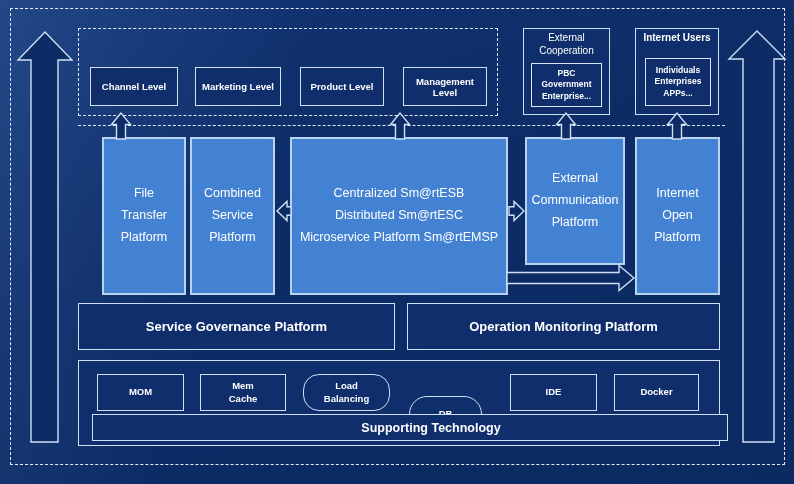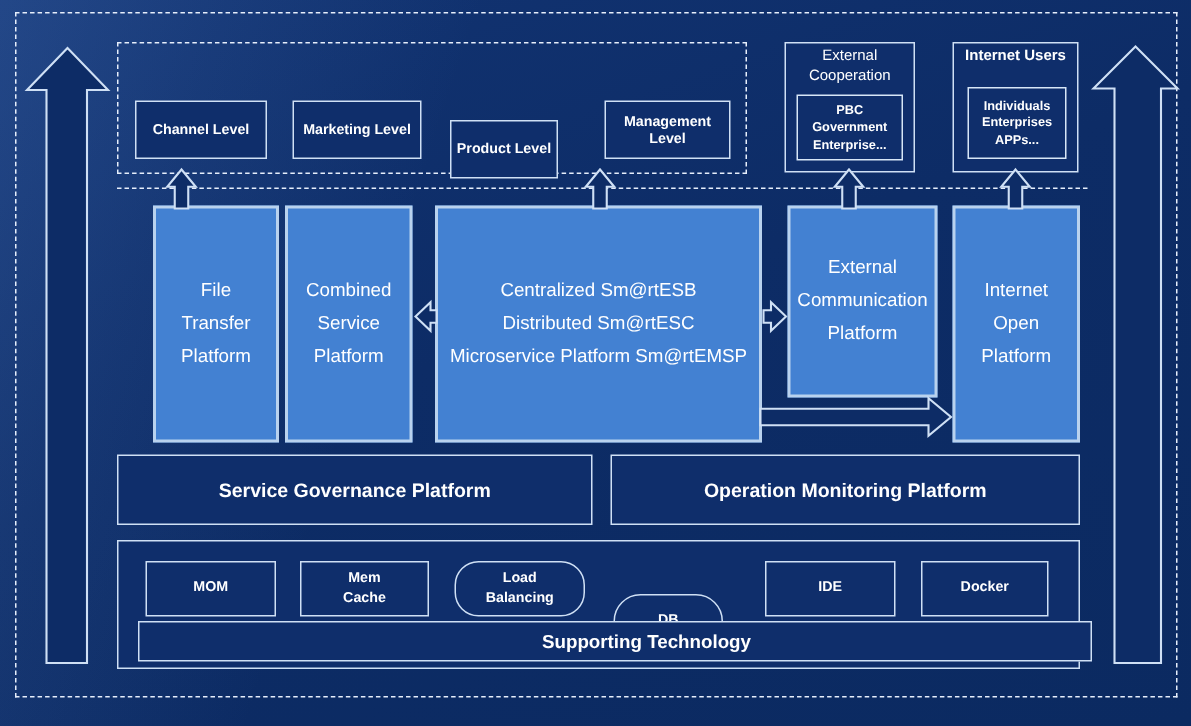--- a/index.html
+++ b/index.html
@@ -38,21 +38,21 @@
   <div class="dashed-rect" style="left:10px; top:8px; width:775px; height:457px;"></div>
 
   <div class="dashed-rect" style="left:78px; top:28px; width:420px; height:88px;"></div>
 
   <div class="box dark" style="left:90px; top:67px; width:88px; height:39px;">
     <span class="level-label">Channel Level</span>
   </div>
   <div class="box dark" style="left:195px; top:67px; width:86px; height:39px;">
     <span class="level-label">Marketing Level</span>
   </div>
-  <div class="box dark" style="left:300px; top:80px; width:72px; height:39px;">
+  <div class="box dark" style="left:300px; top:67px; width:84px; height:39px;">
     <span class="level-label">Product Level</span>
   </div>
   <div class="box dark" style="left:403px; top:67px; width:84px; height:39px;">
     <span class="level-label">Management Level</span>
   </div>
 
   <div class="coop-box" style="left:523px; top:28px; width:87px; height:87px;">
     <span class="coop-title pre" style="font-weight:400;">External
 Cooperation</span>
     <div class="member-box pre" style="left:7px; top:34px; width:71px; height:44px;">

